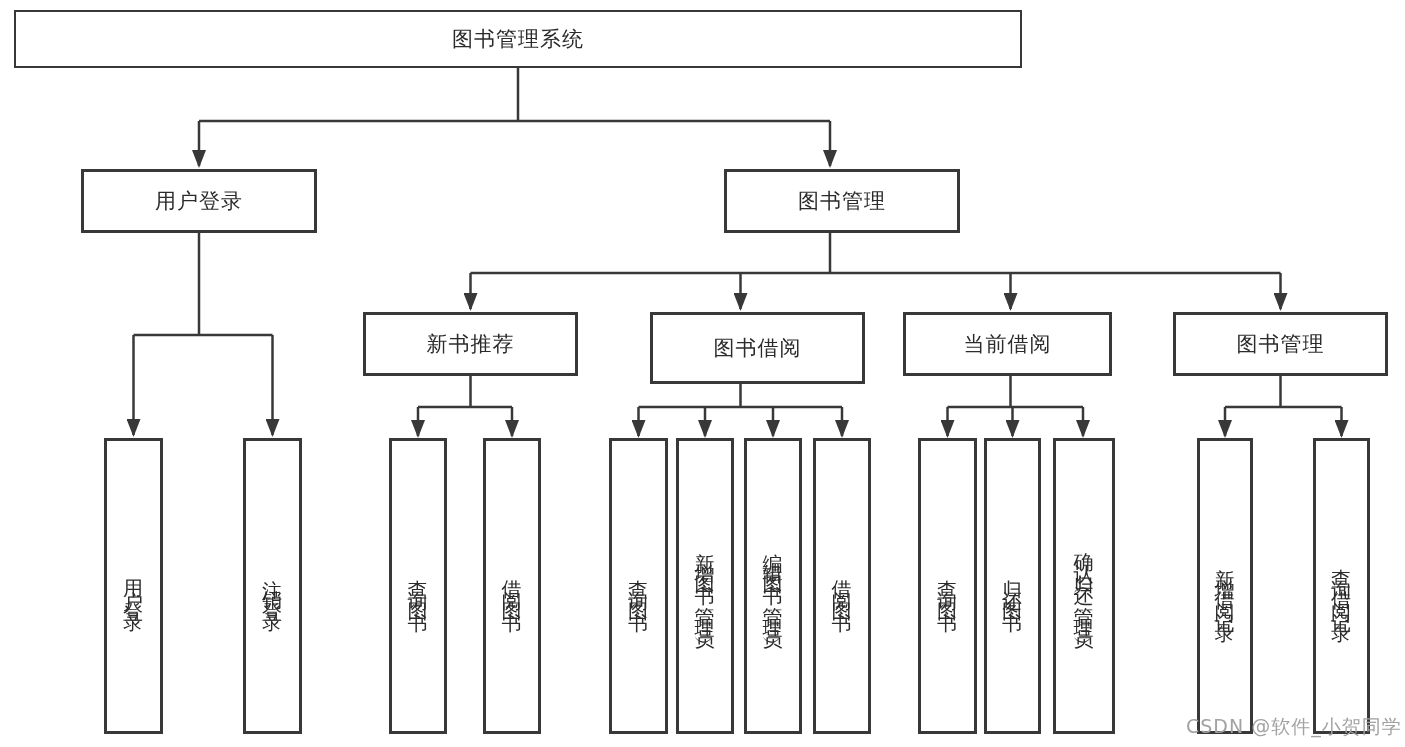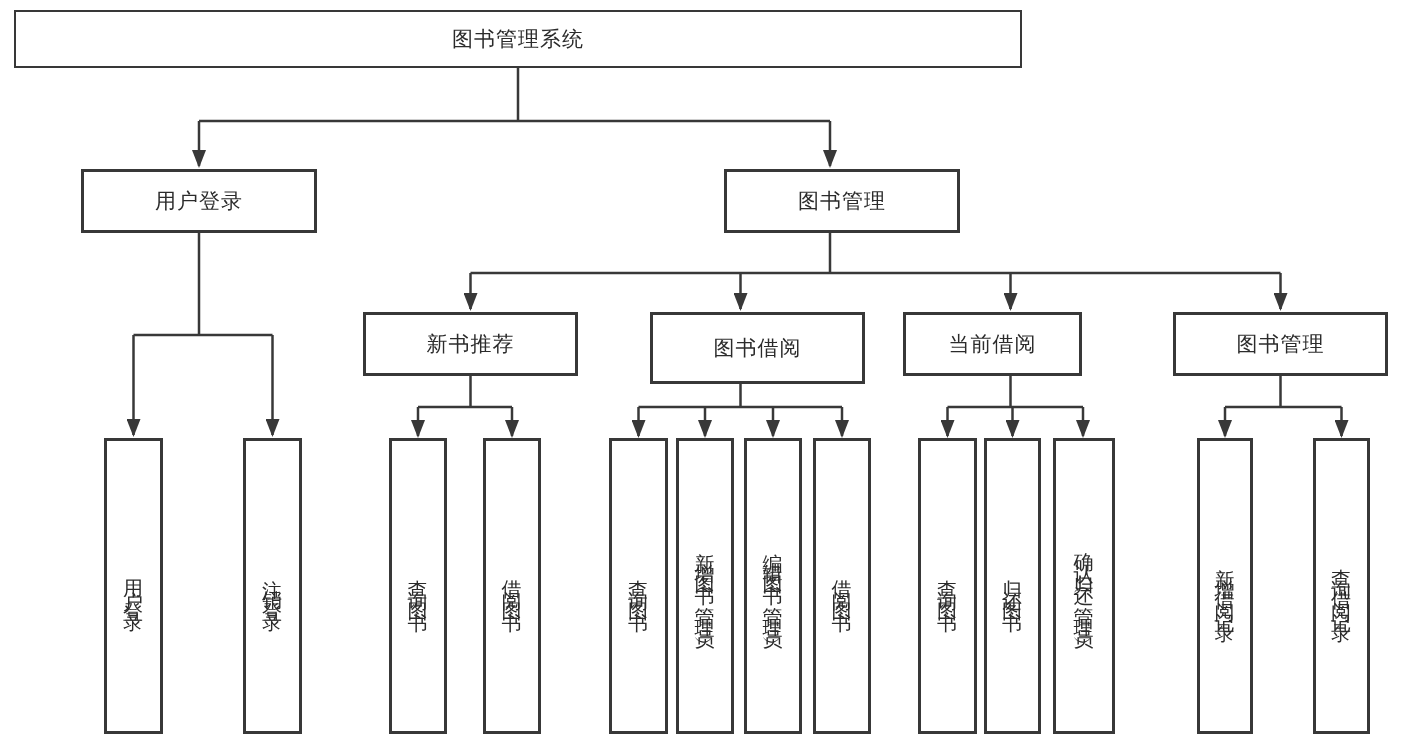--- a/index.html
+++ b/index.html
@@ -107,21 +107,21 @@
     </g>
   </svg>
 
   <div class="hbox root" style="left:14px; top:10px; width:1008px; height:58px;">图书管理系统</div>
 
   <div class="hbox" style="left:81px; top:169px; width:236px; height:64px;">用户登录</div>
   <div class="hbox" style="left:712px; top:169px; width:236px; height:64px;margin-left:12px;">图书管理</div>
 
   <div class="hbox" style="left:363px; top:312px; width:215px; height:64px;">新书推荐</div>
   <div class="hbox" style="left:650px; top:312px; width:215px; height:72px;">图书借阅</div>
-  <div class="hbox" style="left:903px; top:312px; width:179px; height:64px;">当前借阅</div>
+  <div class="hbox" style="left:903px; top:312px; width:209px; height:64px;">当前借阅</div>
   <div class="hbox" style="left:1173px; top:312px; width:215px; height:64px;">图书管理</div>
 
   <div class="leaf" style="left:104px; top:438px; width:59px; height:296px;">
     <span class="vtext">用户登录</span>
   </div>
   <div class="leaf" style="left:243px; top:438px; width:59px; height:296px;">
     <span class="vtext">注销登录</span>
   </div>
 
   <div class="leaf" style="left:389px; top:438px; width:58px; height:296px;">
@@ -154,14 +154,15 @@
     <span class="vtext">确认归还（管理员）</span>
   </div>
 
   <div class="leaf" style="left:1197px; top:438px; width:56px; height:296px;">
     <span class="vtext">新增借阅记录</span>
   </div>
   <div class="leaf" style="left:1313px; top:438px; width:57px; height:296px;">
     <span class="vtext">查询借阅记录</span>
   </div>
 
+  <div class="watermark">CSDN @软件_小贺同学</div>
 
 </div>
 
 </body></html>

